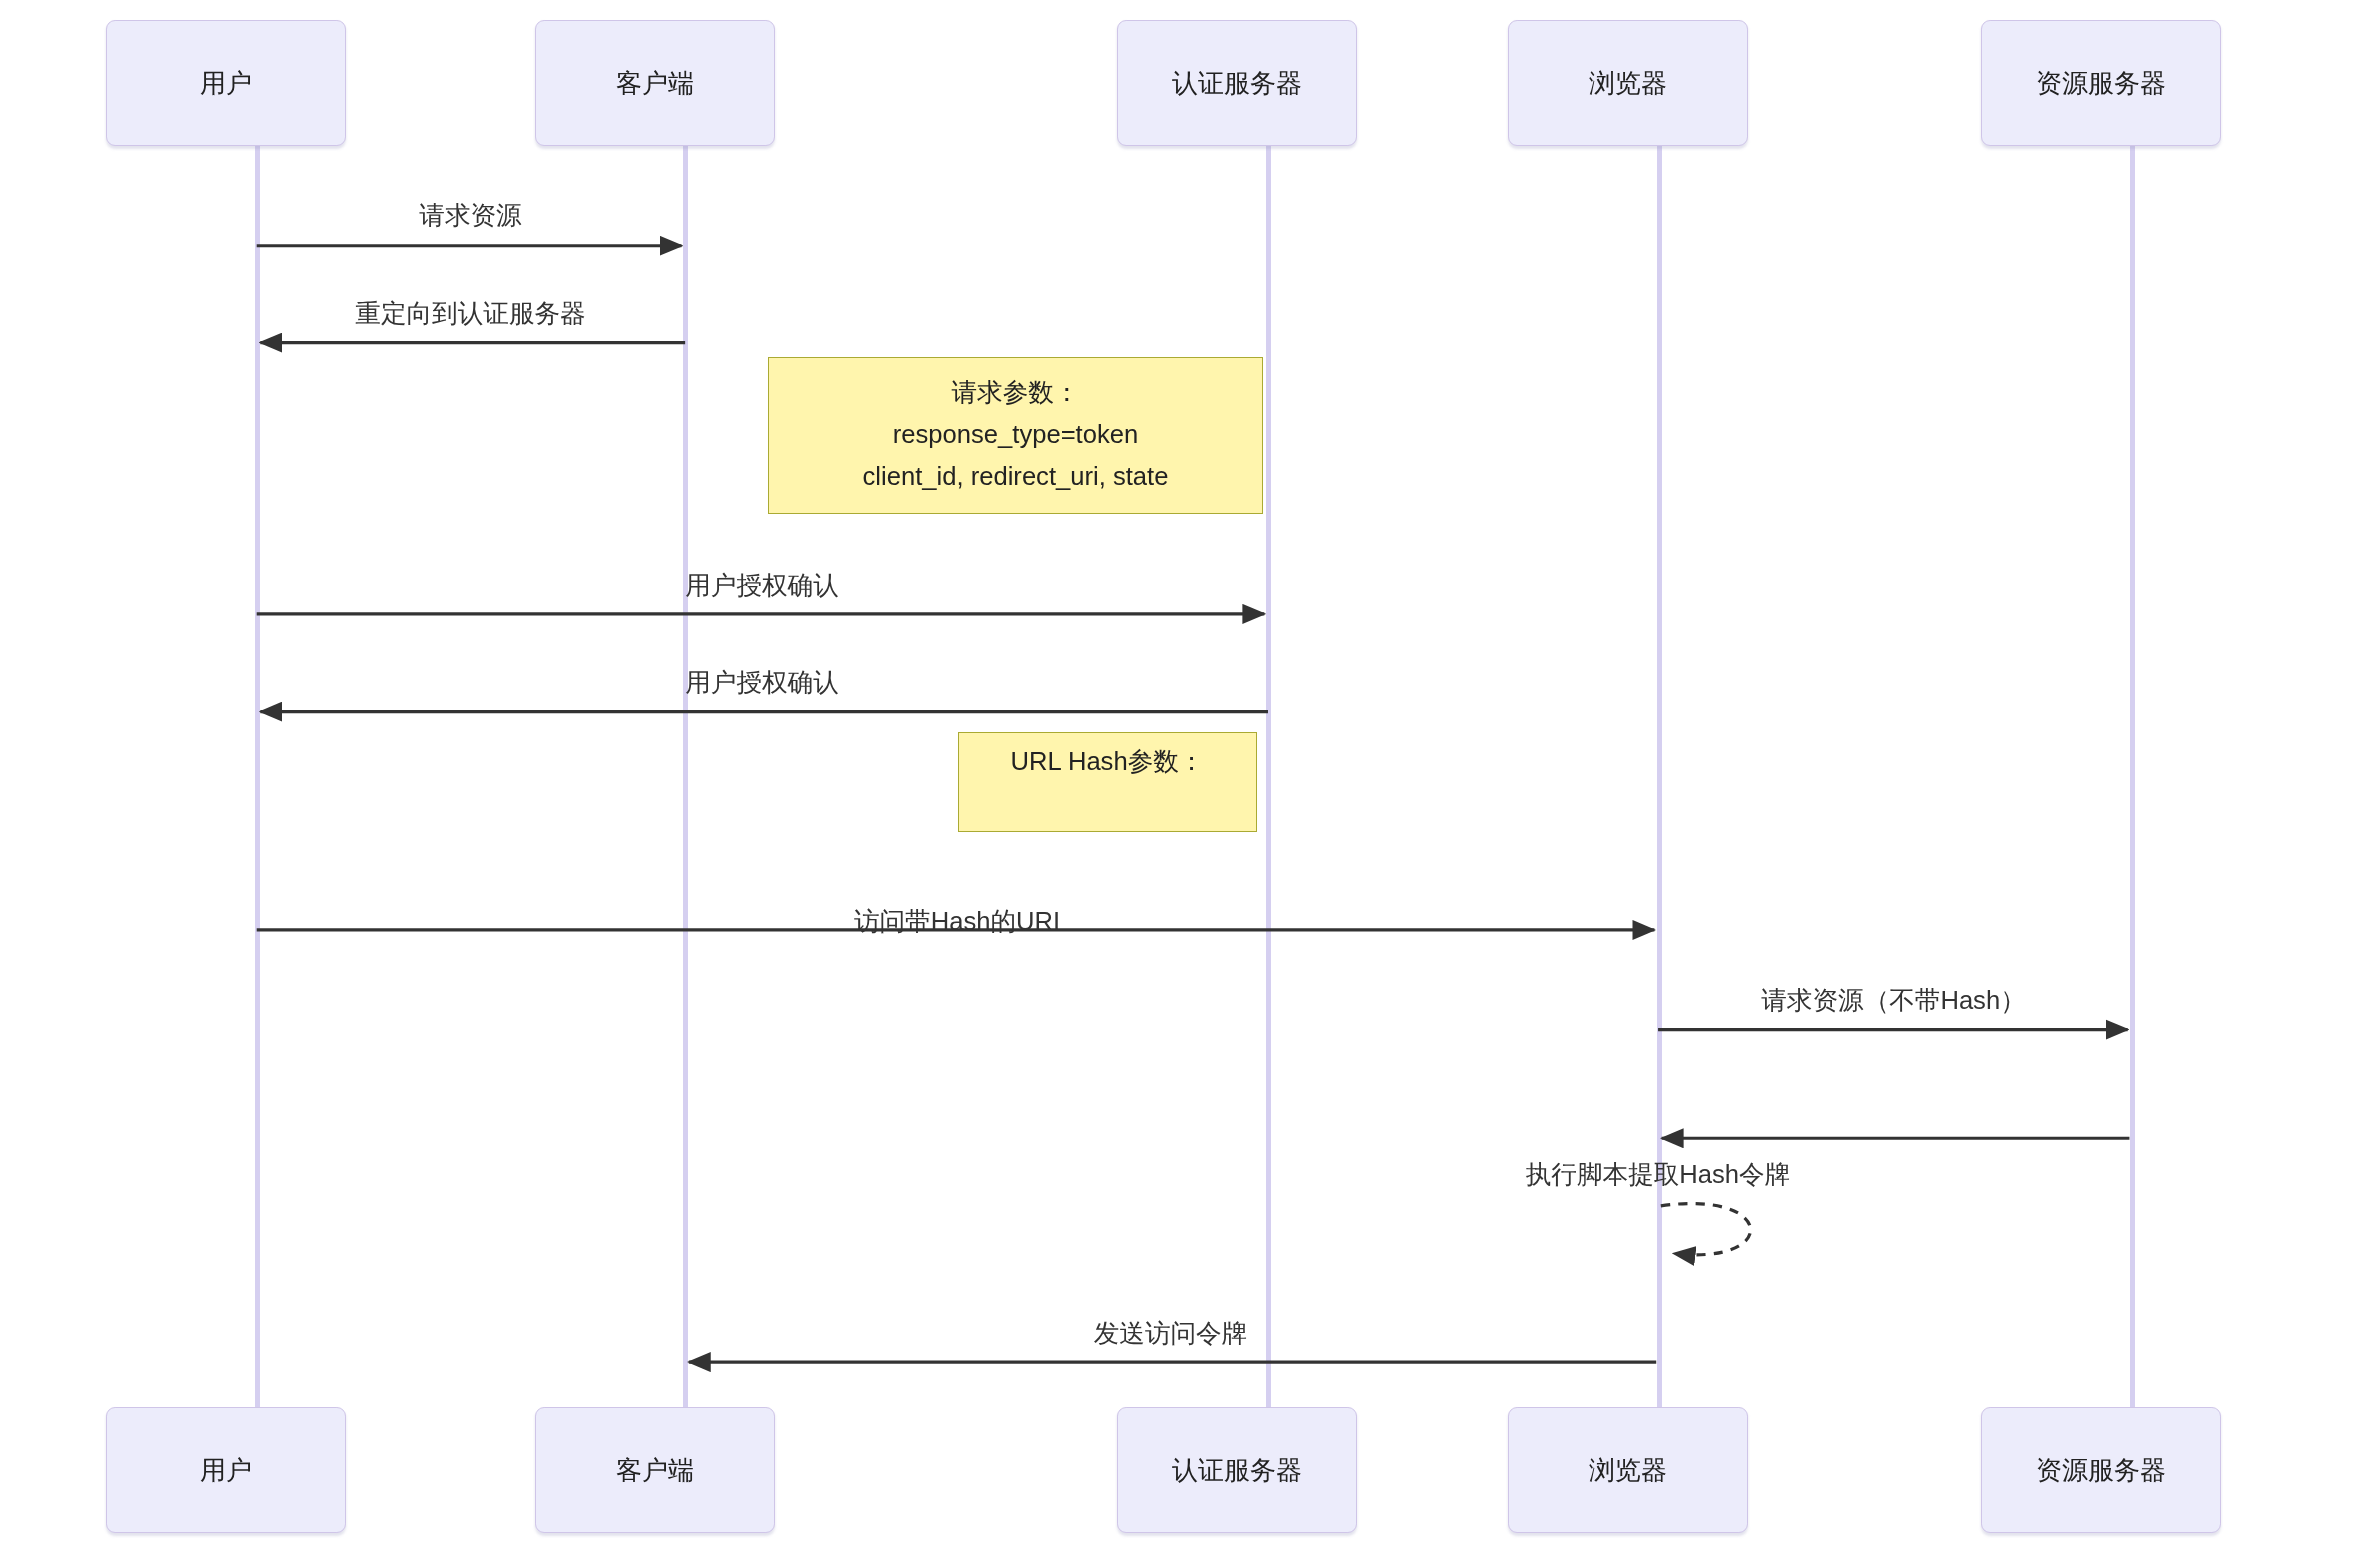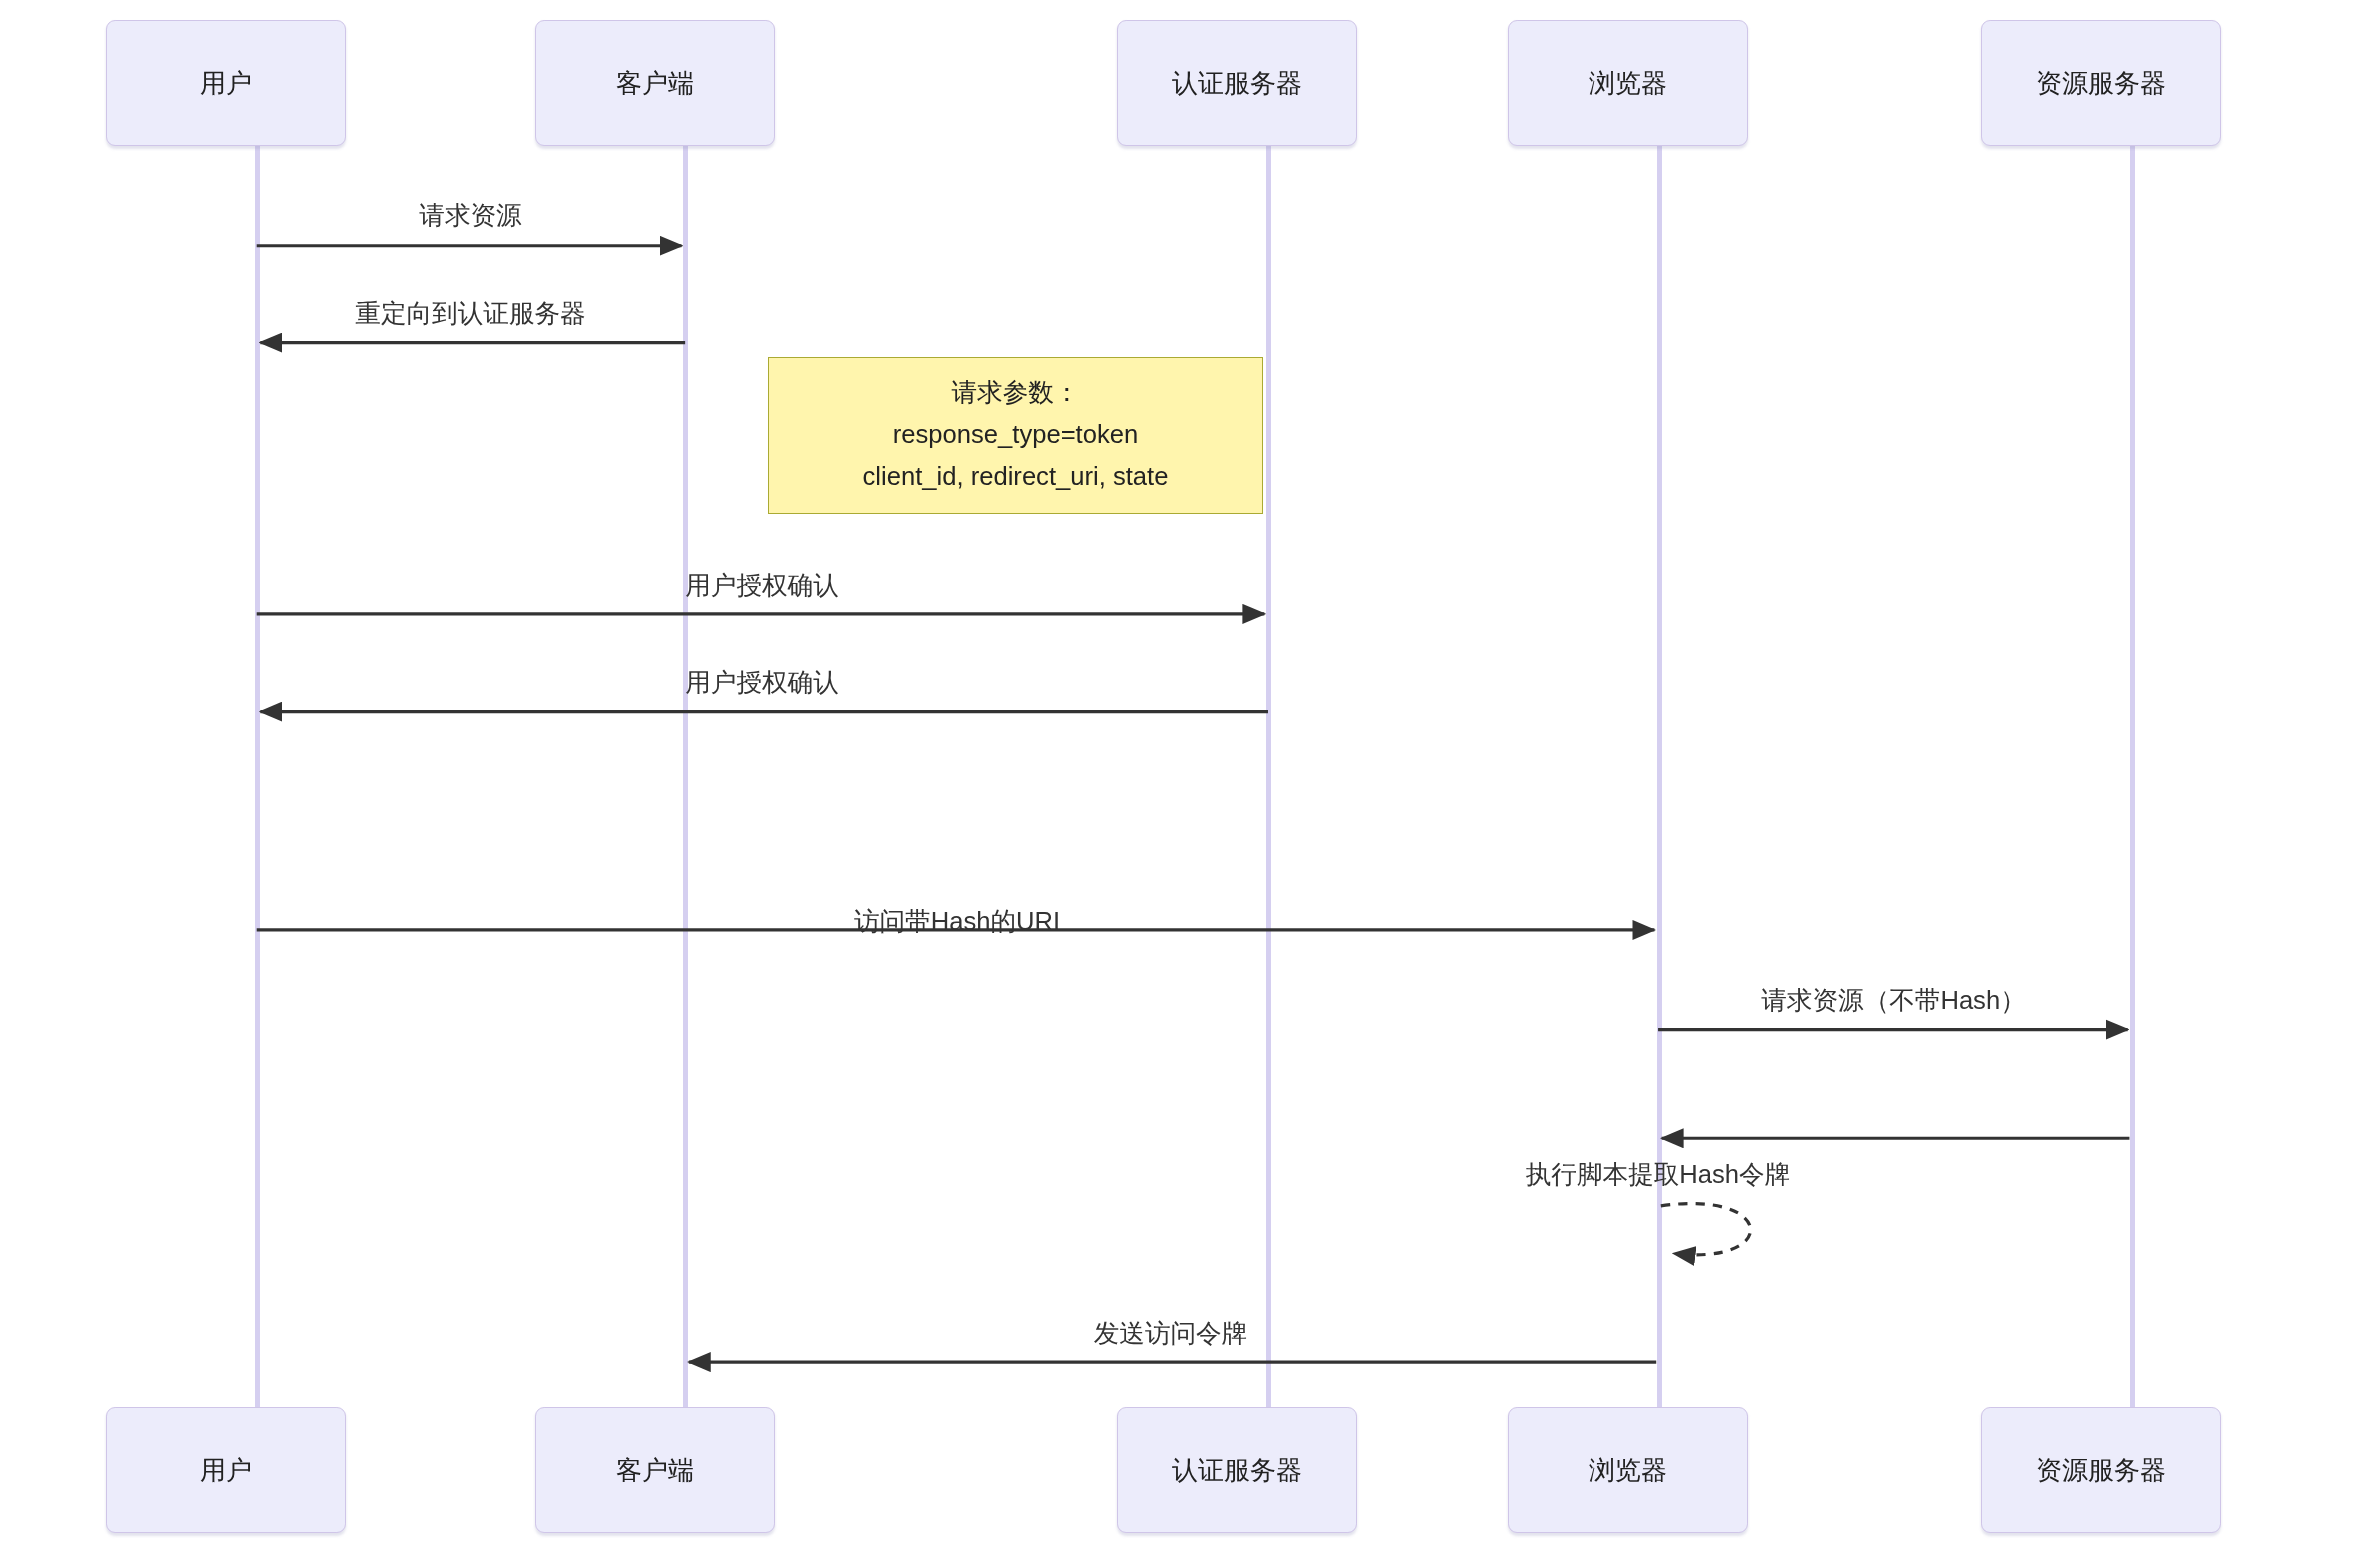--- a/index.html
+++ b/index.html
@@ -88,15 +88,16 @@
   <div class="msg-label" style="left:257px;width:1010px;top:565px;">用户授权确认</div>
   <div class="msg-label" style="left:257px;width:1010px;top:662px;">用户授权确认</div>
   <div class="msg-label" style="left:257px;width:1400px;top:881px;margin-top:20px;">访问带Hash的URI</div>
   <div class="msg-label" style="left:1658px;width:471px;top:980px;">请求资源（不带Hash）</div>
   <div class="msg-label" style="left:1384px;width:548px;top:1154px;">执行脚本提取Hash令牌</div>
   <div class="msg-label" style="left:685px;width:971px;top:1313px;">发送访问令牌</div>
 
   <div class="note" style="left:726px;top:357px;width:495px;height:157px;padding-top:12.8px;">请求参数：
 response_type=token
 client_id, redirect_uri, state</div>
+  <div class="note" style="left:916px;top:732px;width:299px;height:100px;padding-top:9.1px;line-height:38px;">URL Hash参数：</div>
 
 </div>
 
 
 </body></html>

